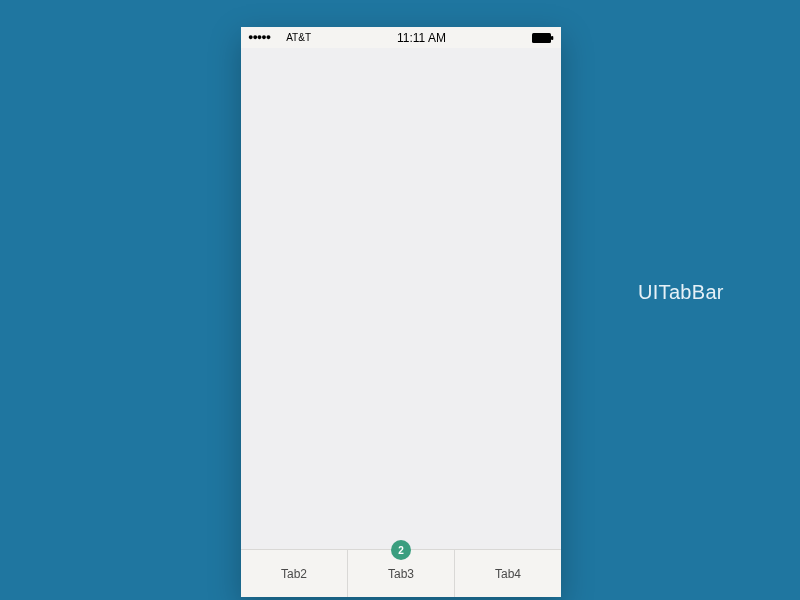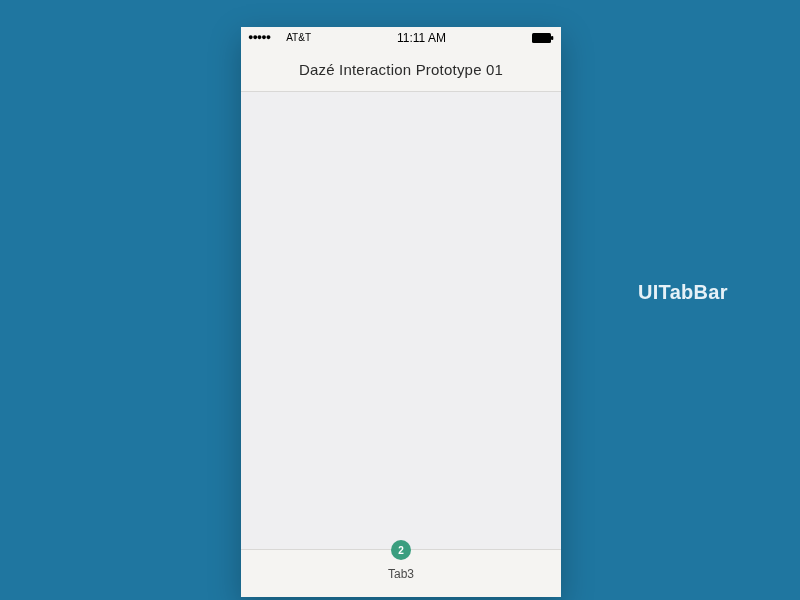--- a/index.html
+++ b/index.html
@@ -83,21 +83,21 @@
       display: flex;
       align-items: center;
       justify-content: center;
     }
     .caption {
       position: absolute;
       left: 638px;
       top: 279px;
       color: #e6f1f7;
       font-size: 20px;
-      font-weight: 700;
+      font-weight: 400;
       line-height: 1.3;
       letter-spacing: 0.3px;
     }
   </style>
 </head>
 <body>
 
 <div class="phone">
   <div class="status-bar">
     <div class="status-left">
@@ -108,29 +108,32 @@
     <div class="status-right">
       <span class="battery">
         <svg width="22" height="10" viewBox="0 0 22 10">
           <rect x="0" y="0" width="19" height="10" rx="1.5" fill="#000"></rect>
           <rect x="19" y="3" width="2.3" height="4" rx="1" fill="#000"></rect>
         </svg>
       </span>
     </div>
   </div>
 
-  <div class="nav-bar">
-    <div class="nav-title">Dazé Interaction Prototype 01</div>
-  </div>
 
   <div class="content"></div>
 
   <div class="tab-bar">
     <div class="tab">
+      <span>Tab2</span>
+    </div>
+    <div class="tab">
       <div class="badge">2</div>
       <span>Tab3</span>
+    </div>
+    <div class="tab">
+      <span>Tab4</span>
     </div>
   </div>
 </div>
 
 <div class="caption">
   <div>UITabBar</div>
 </div>
 
 </body></html>

